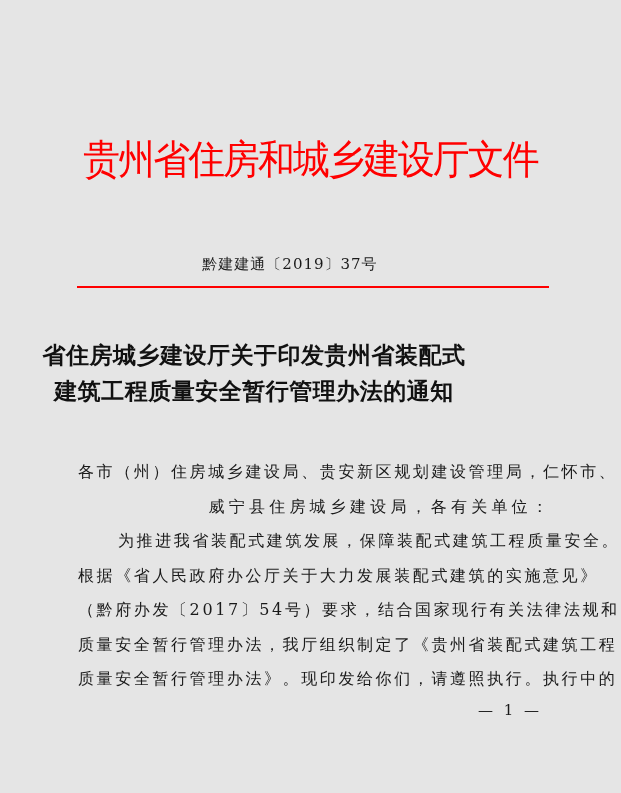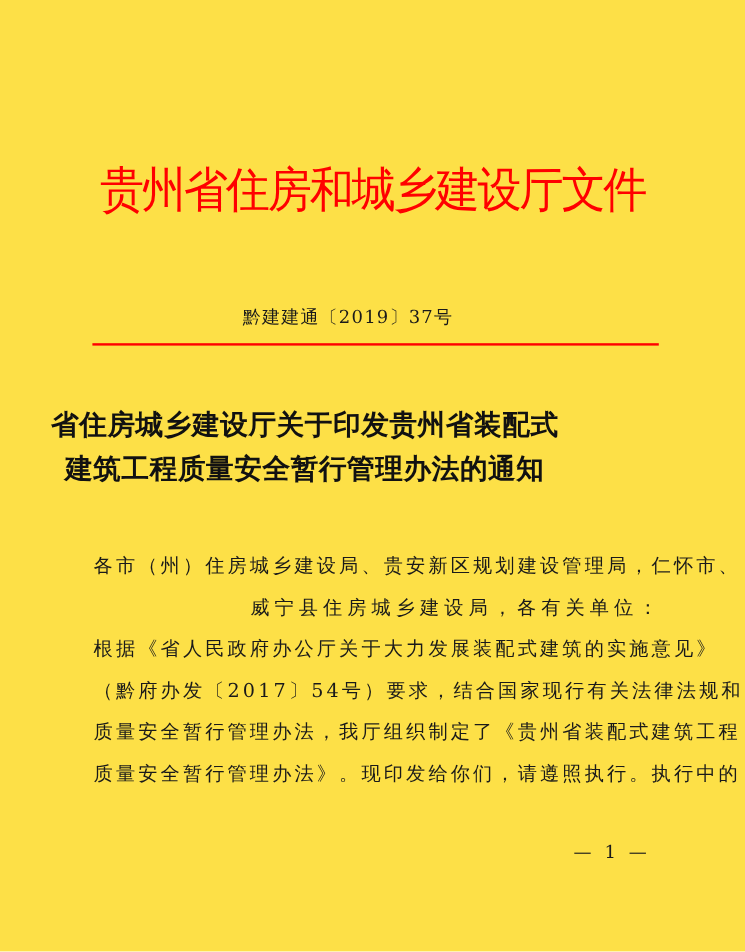--- a/index.html
+++ b/index.html
@@ -13,21 +13,21 @@
       position: relative;
       overflow: hidden;
       font-family: "DejaVu Serif", "Liberation Serif", serif;
       color: #1a1a1a;
     }
     .page {
       position: absolute;
       left: 0; top: 0;
       width: 621px;
       height: 793px;
-      background: #fde047;
+      background: #e5e5e5;
     }
     .masthead {
       position: absolute;
       left: 0;
       top: 126px;
       width: 621px;
       text-align: center;
       color: #ff0000;
       font-family: "DejaVu Sans", "Liberation Sans", sans-serif;
       font-size: 40px;
@@ -115,20 +115,21 @@
   <div class="red-rule"></div>
 
   <div class="notice-title">
     <div>省住房城乡建设厅关于印发贵州省装配式</div>
     <div>建筑工程质量安全暂行管理办法的通知</div>
   </div>
 
   <div class="body-text">
     <div class="line tight">各市（州）住房城乡建设局、贵安新区规划建设管理局，仁怀市、</div>
     <div class="line">威宁县住房城乡建设局，各有关单位：</div>
+    <div class="line indent tight">为推进我省装配式建筑发展，保障装配式建筑工程质量安全。</div>
     <div class="line tight">根据《省人民政府办公厅关于大力发展装配式建筑的实施意见》</div>
     <div class="line tight">（黔府办发〔2017〕54号）要求，结合国家现行有关法律法规和</div>
     <div class="line tight">质量安全暂行管理办法，我厅组织制定了《贵州省装配式建筑工程</div>
     <div class="line tight">质量安全暂行管理办法》。现印发给你们，请遵照执行。执行中的</div>
   </div>
 
   <div class="page-number">— 1 —</div>
 
 </div>
 

